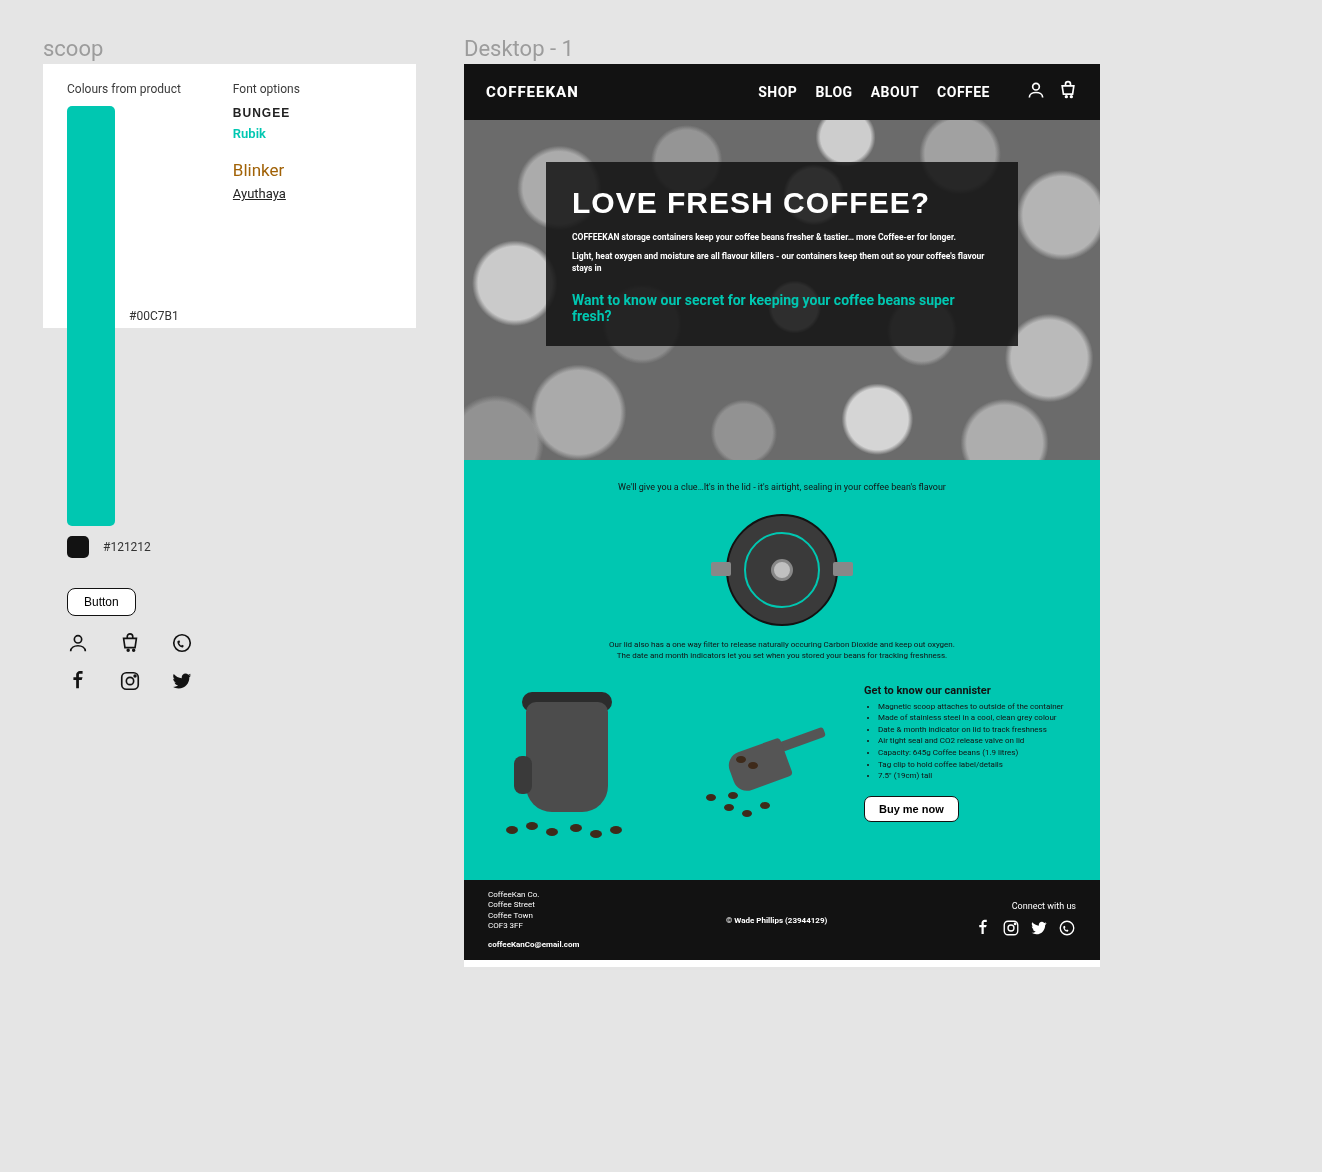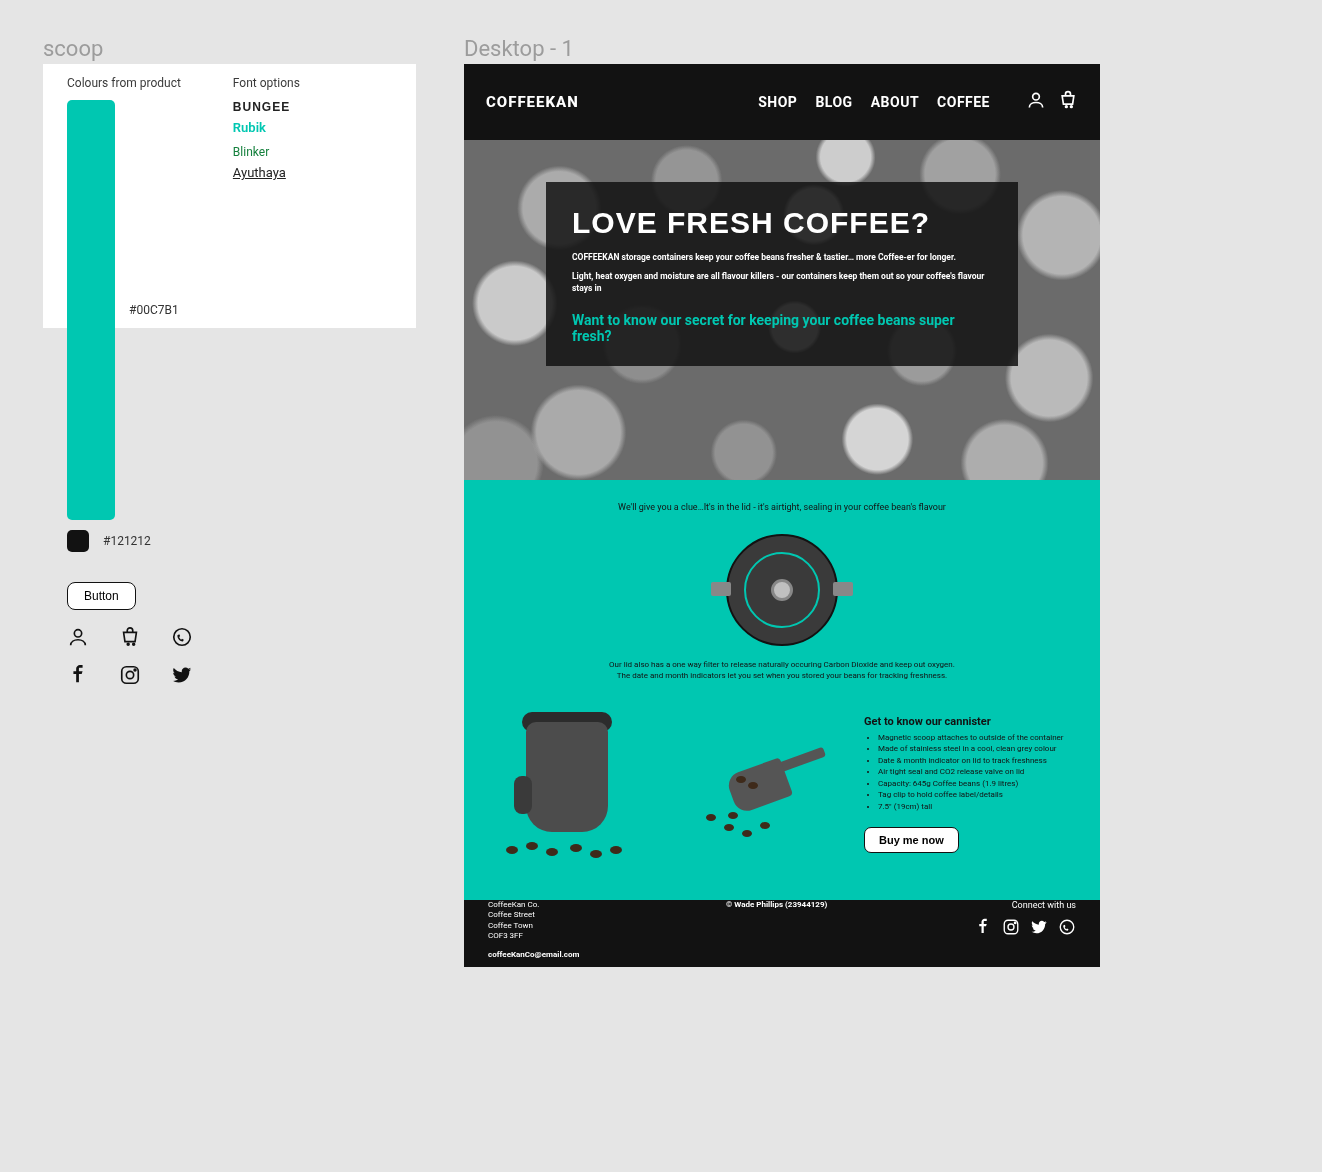--- a/index.html
+++ b/index.html
@@ -18,32 +18,32 @@
     font-size:22px;
     color:#9c9c9c;
     font-weight:400;
   }
   
   .styles-panel{
     position:absolute;
     left:43px; top:64px;
     width:373px; height:264px;
     background:#fff;
-    padding:12px 24px;
+    padding:18px 24px;
   }
   .sp-col-heading{font-size:12px;color:#3b3b3b;margin-bottom:10px;}
   .sp-cols{display:flex;gap:52px;}
   .swatch-row{display:flex;align-items:center;gap:14px;margin-bottom:10px;}
   .swatch{width:22px;height:22px;border-radius:5px;}
   .swatch.teal{background:#00C7B1;}
   .swatch.black{background:#121212;}
   .swatch-label{font-size:12px;color:#333;text-align:right;}
   .font-bungee{font-family:Impact,'Arial Black',sans-serif;font-weight:900;letter-spacing:1px;font-size:12px;}
   .font-rubik{color:#00C7B1;font-weight:600;font-size:13px;}
-  .font-blinker{font-size:12px;color:#15803d;margin-top:10px;}
+  .font-blinker{font-size:17px;color:#a16207;margin-top:19px;}
   .font-ayuthaya{font-size:13px;color:#222;margin-top:6px;text-decoration:underline;}
   .sp-button{
     display:inline-block;
     border:1.5px solid #121212;
     border-radius:8px;
     padding:6px 16px;
     font-size:12px;
     font-weight:500;
     margin-top:20px;
     background:#fff;
@@ -54,21 +54,21 @@
   
   .artboard{
     position:absolute;
     left:464px; top:64px;
     width:636px; height:903px;
     background:#fff;
     overflow:hidden;
   }
   
   .hdr{
-    height:76px;
+    height:56px;
     background:#121212;
     display:flex;
     align-items:center;
     padding:0 22px;
     color:#fff;
     gap:18px;
   }
   .hdr-logo{font-weight:800;letter-spacing:1px;font-size:15px;flex:1;}
   .hdr-nav{display:flex;gap:18px;}
   .hdr-nav a{font-size:14px;font-weight:700;color:#fff;letter-spacing:.5px;}
@@ -131,21 +131,21 @@
   .lid{
     width:130px;height:120px;margin:18px auto 10px;position:relative;
   }
   .lid-outer{width:112px;height:112px;border-radius:50%;background:#3a3a3a;position:absolute;left:9px;top:4px;border:2px solid #121212;}
   .lid-mid{width:76px;height:76px;border-radius:50%;border:2px solid #00C7B1;position:absolute;left:27px;top:22px;}
   .lid-inner{width:22px;height:22px;border-radius:50%;background:#c0c0c0;position:absolute;left:54px;top:49px;border:3px solid #888;}
   .lid-clip{position:absolute;width:20px;height:14px;background:#888;border-radius:2px;}
   .lid-clip.l{left:-6px;top:52px;}
   .lid-clip.r{right:-6px;top:52px;}
   .teal-desc{font-size:8px;text-align:center;line-height:1.35;max-width:400px;margin:0 auto;}
-  .teal-flex{display:flex;gap:28px;margin-top:22px;align-items:center;}
+  .teal-flex{display:flex;gap:28px;margin-top:22px;align-items:flex-start;}
   .cannister,.scoop{flex:0 0 160px;height:160px;position:relative;}
   
   .can-body{width:82px;height:110px;background:#4c4c4c;border-radius:10px 10px 26px 26px;position:absolute;left:38px;top:18px;}
   .can-lid{width:90px;height:20px;background:#2c2c2c;border-radius:10px;position:absolute;left:34px;top:8px;}
   .can-scoop{width:18px;height:38px;background:#3a3a3a;border-radius:8px;position:absolute;left:26px;top:72px;}
   .can-beans{position:absolute;bottom:4px;left:14px;width:130px;height:34px;}
   .can-beans span{position:absolute;width:12px;height:8px;background:#3e2a1a;border-radius:50%;}
   .can-beans span:nth-child(1){left:4px;top:20px;}
   .can-beans span:nth-child(2){left:24px;top:16px;}
   .can-beans span:nth-child(3){left:44px;top:22px;}
@@ -177,20 +177,21 @@
     font-size:11px;
     font-weight:600;
     background:#fff;
   }
   
   .ftr{
     height:80px;
     background:#121212;
     color:#fff;
     display:flex;
+    align-items:center;
     padding:0 24px;
     font-size:8px;
     gap:18px;
   }
   .ftr-addr{line-height:1.3;}
   .ftr-addr .email{margin-top:8px;font-weight:700;}
   .ftr-center{flex:1;text-align:center;font-weight:700;}
   .ftr-right{text-align:right;}
   .ftr-right .connect{font-size:9px;margin-bottom:8px;}
   .ftr-icons{display:flex;gap:10px;justify-content:flex-end;}

